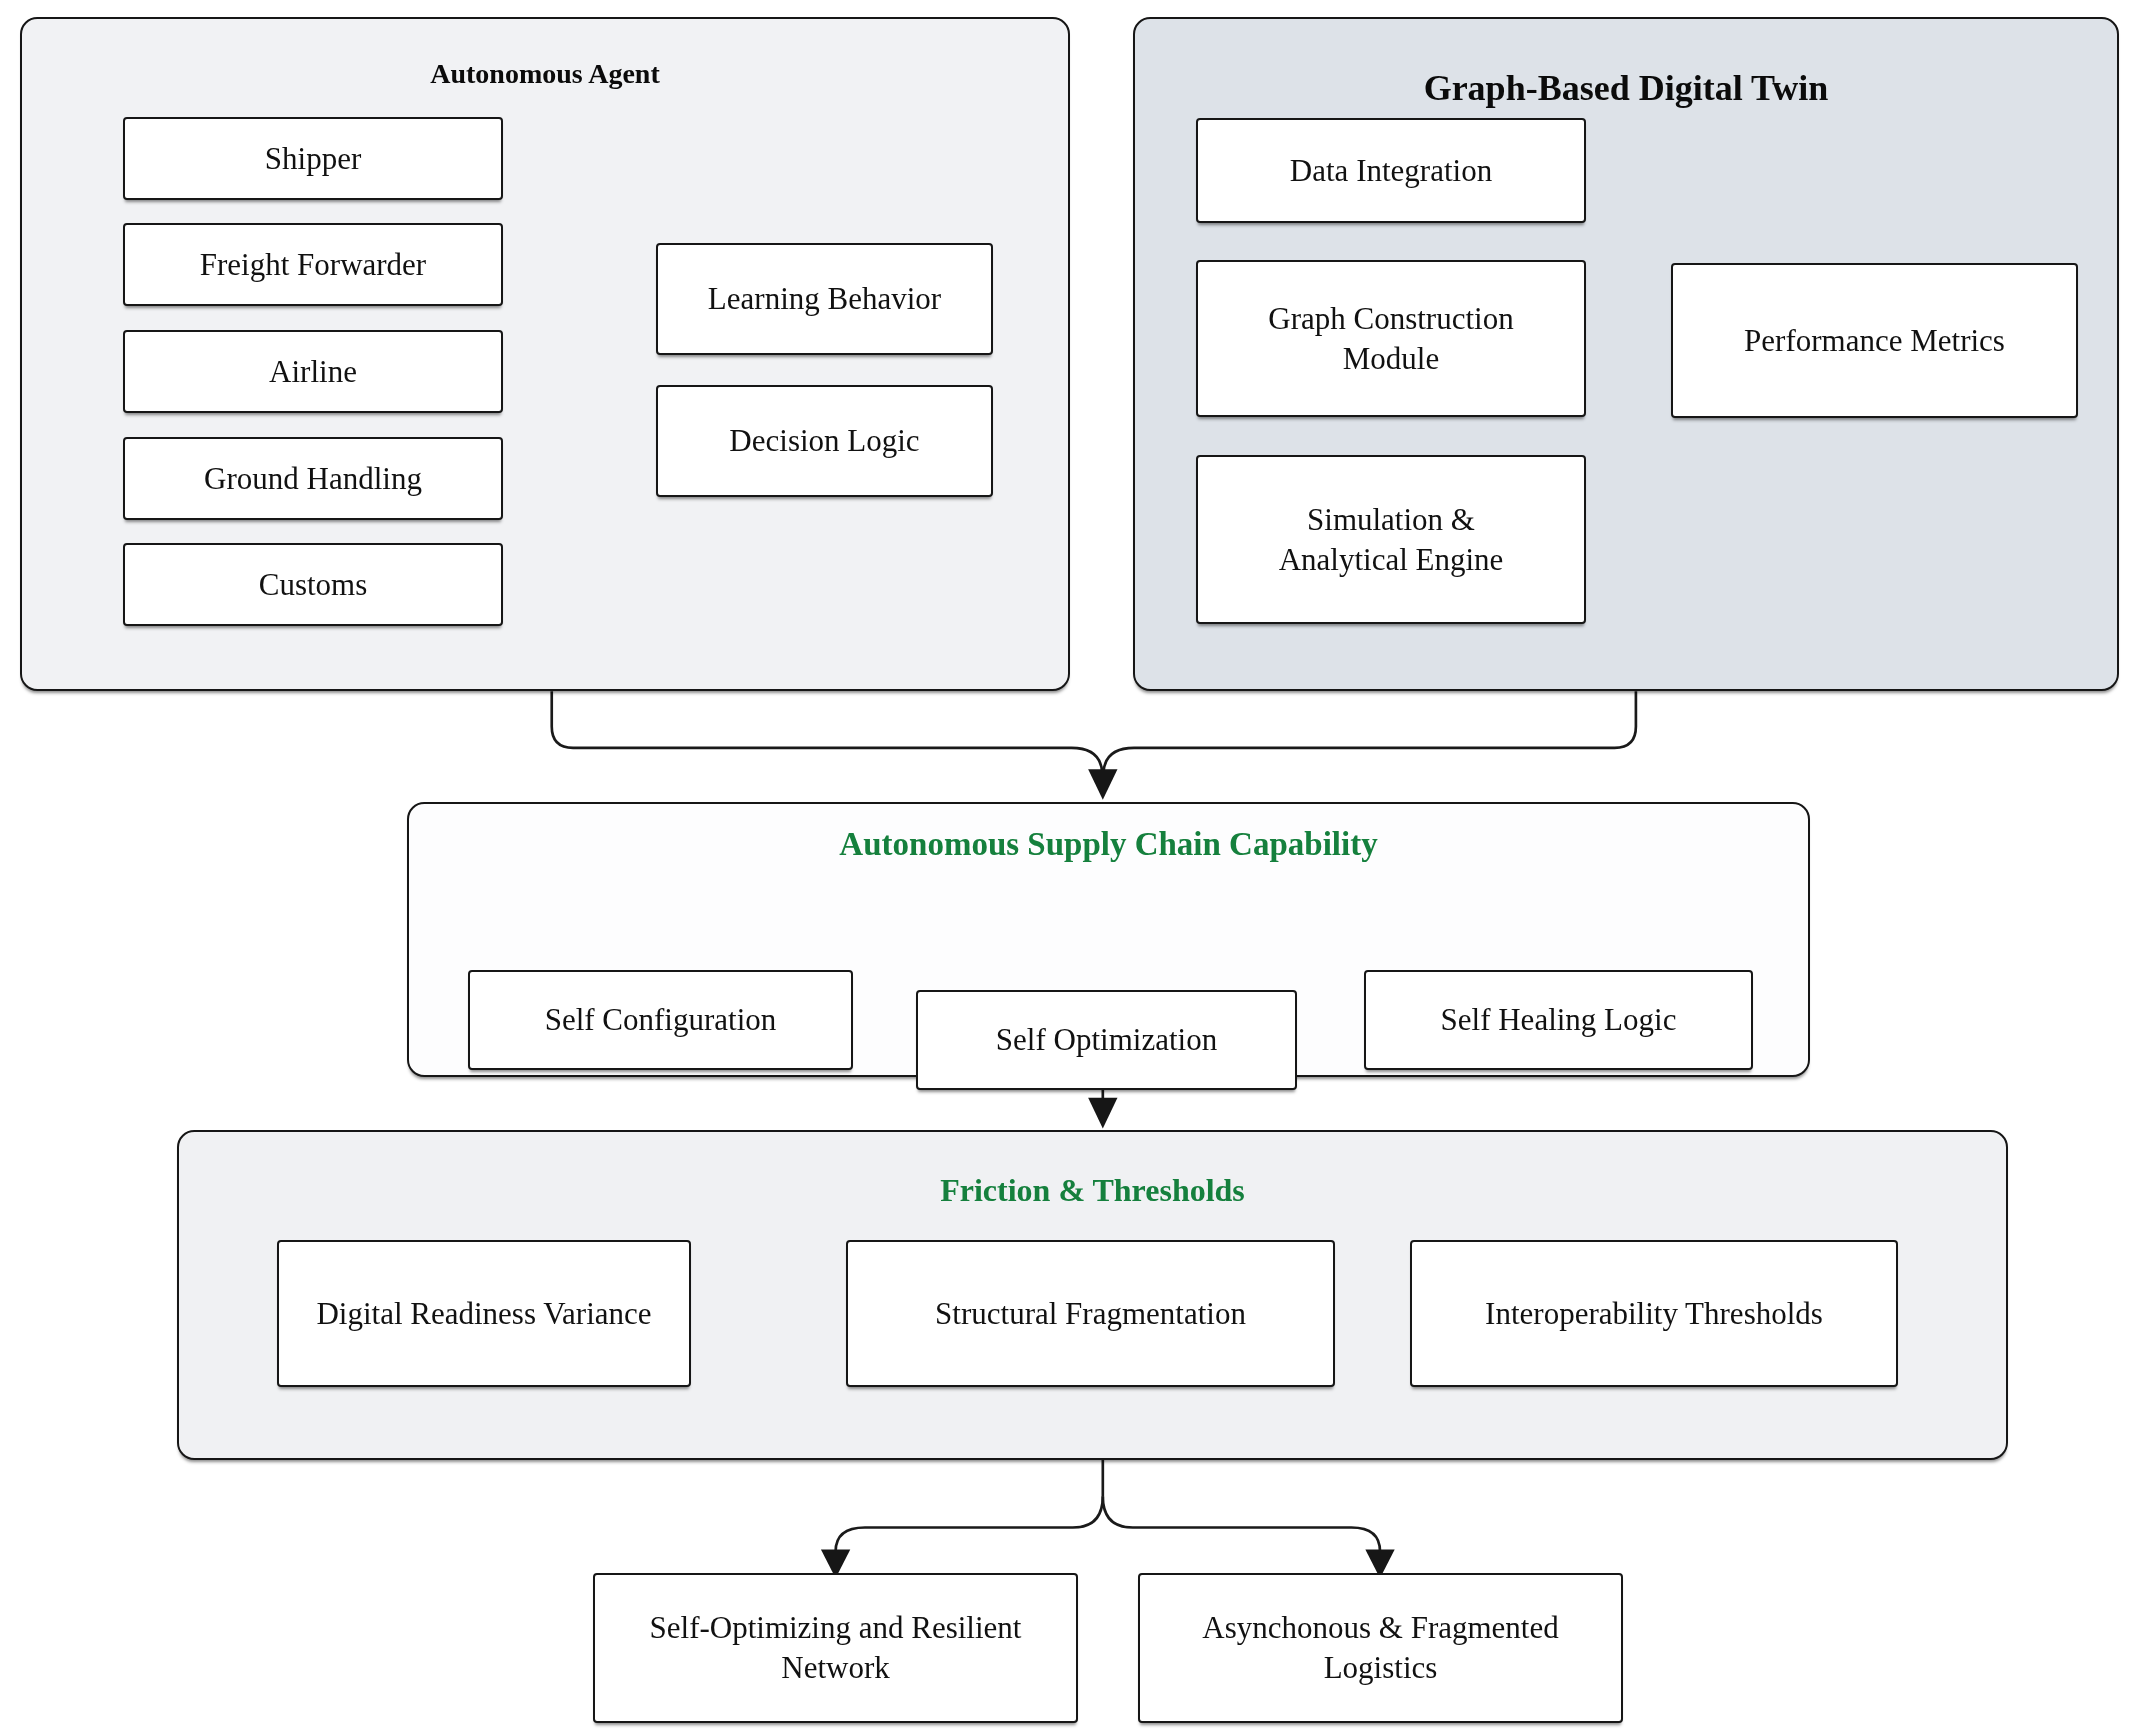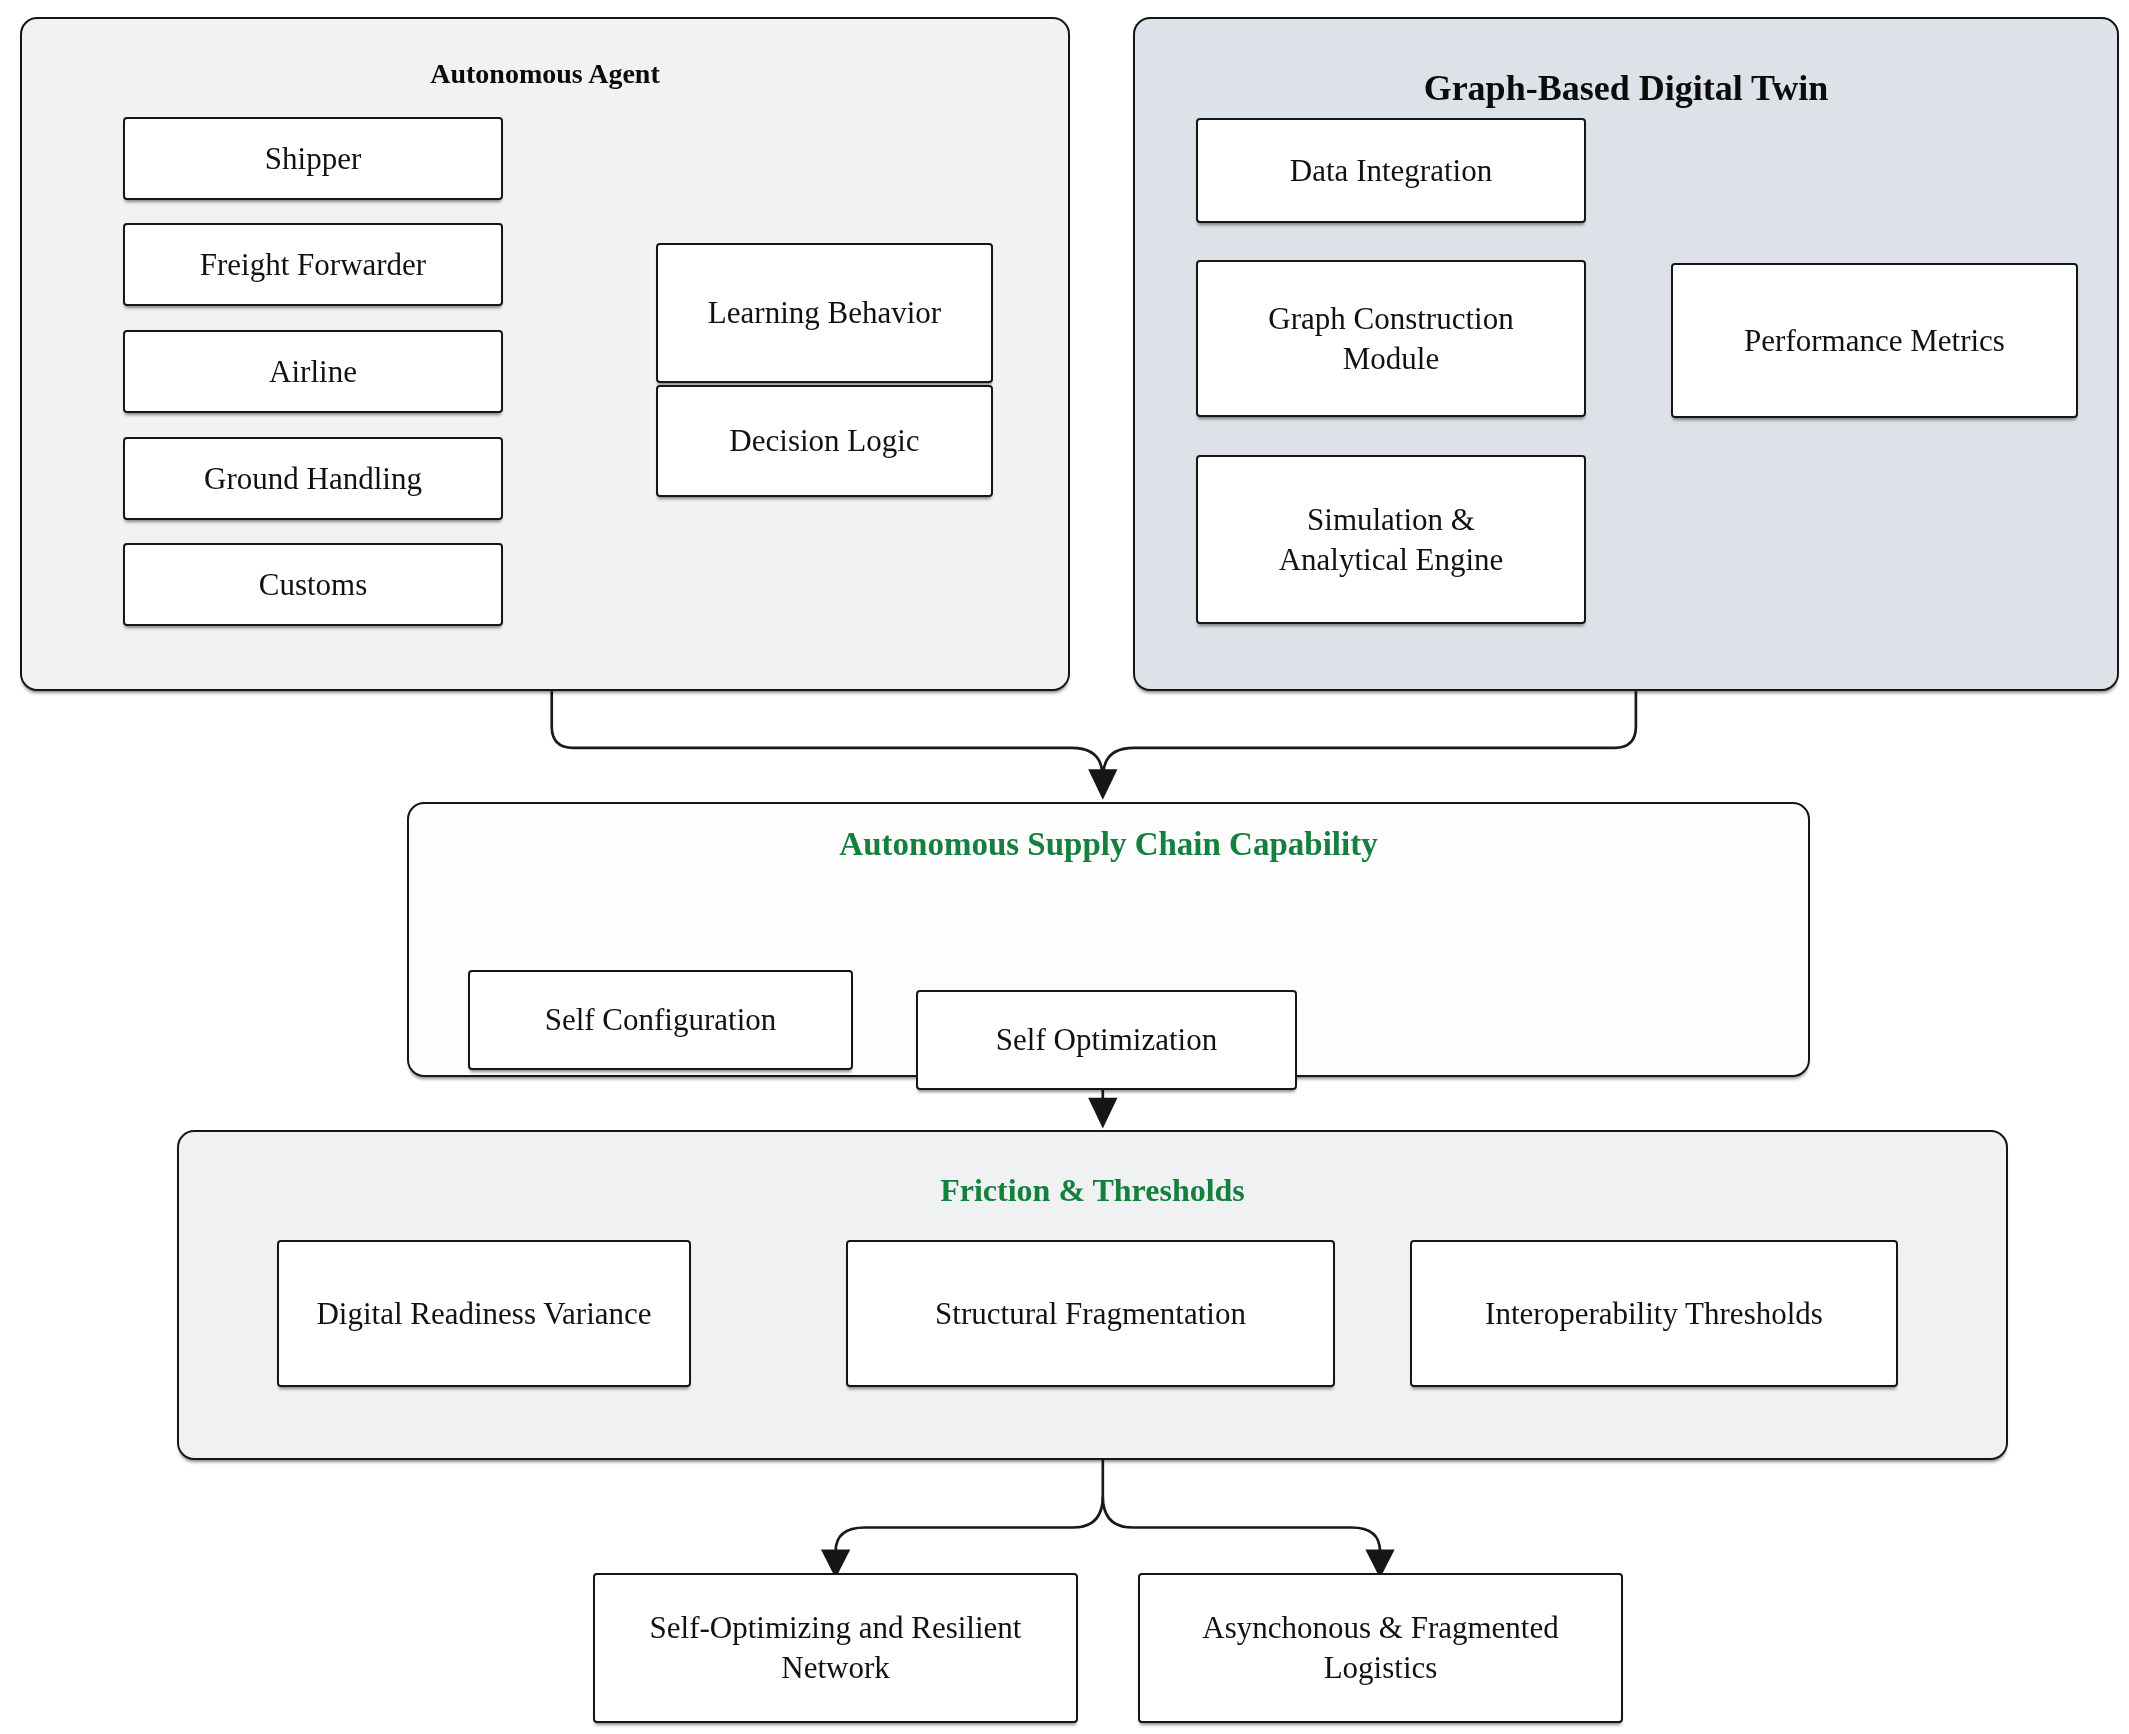--- a/index.html
+++ b/index.html
@@ -24,21 +24,21 @@
     box-shadow:0 4px 3.3px -2.7px rgba(0,0,0,0.45);
   }
   
   #panel-agent{left:20px; top:16.7px; width:1050px; height:674px; background:#f1f2f4;}
   #panel-agent-title{top:39px; font-size:28px;}
   #box-shipper {left:123px; top:117px; width:380px; height:83px;}
   #box-ff      {left:123px; top:223px; width:380px; height:83px;}
   #box-airline {left:123px; top:330px; width:380px; height:83px;}
   #box-ground  {left:123px; top:437px; width:380px; height:83px;}
   #box-customs {left:123px; top:543px; width:380px; height:83px;}
-  #box-lb{left:656px; top:243px; width:337px; height:140px;text-align:right;}
+  #box-lb{left:656px; top:243px; width:337px; height:112px;text-align:right;}
   #box-dl{left:656px; top:385px; width:337px; height:112px;}
   
   #panel-twin{left:1133px; top:16.7px; width:986px; height:674px; background:#dde2e8;}
   #panel-twin-title{top:48px; font-size:36px;}
   #box-di {left:1196px; top:118px; width:390px; height:105px;}
   #box-gcm{left:1196px; top:260px; width:390px; height:157px; padding:0 47px;}
   #box-sae{left:1196px; top:455px; width:390px; height:169px; padding:0 47px;}
   #box-pm {left:1671px; top:263px; width:407px; height:155px;}
   
   #panel-capability{left:407px; top:802px; width:1403px; height:275px; background:#fdfdfe;}
@@ -114,20 +114,21 @@
   </div>
   <div class="box" id="box-di">Data Integration</div>
   <div class="box" id="box-gcm">Graph Construction Module</div>
   <div class="box" id="box-sae">Simulation &amp; Analytical Engine</div>
   <div class="box" id="box-pm">Performance Metrics</div>
 
   <div class="panel" id="panel-capability"></div>
   <div class="abs-title" id="panel-capability-title">Autonomous Supply Chain Capability</div>
   <div class="box" id="box-sc">Self Configuration</div>
   <div class="box" id="box-so">Self Optimization</div>
+  <div class="box" id="box-shl">Self Healing Logic</div>
 
   <div class="panel" id="panel-friction"></div>
   <div class="abs-title" id="panel-friction-title">Friction &amp; Thresholds</div>
   <div class="box" id="box-drv">Digital Readiness Variance</div>
   <div class="box" id="box-sf">Structural Fragmentation</div>
   <div class="box" id="box-it">Interoperability Thresholds</div>
 
   <div class="box" id="box-sorn">Self-Optimizing and Resilient Network</div>
   <div class="box" id="box-afl">Asynchonous &amp; Fragmented Logistics</div>
 

